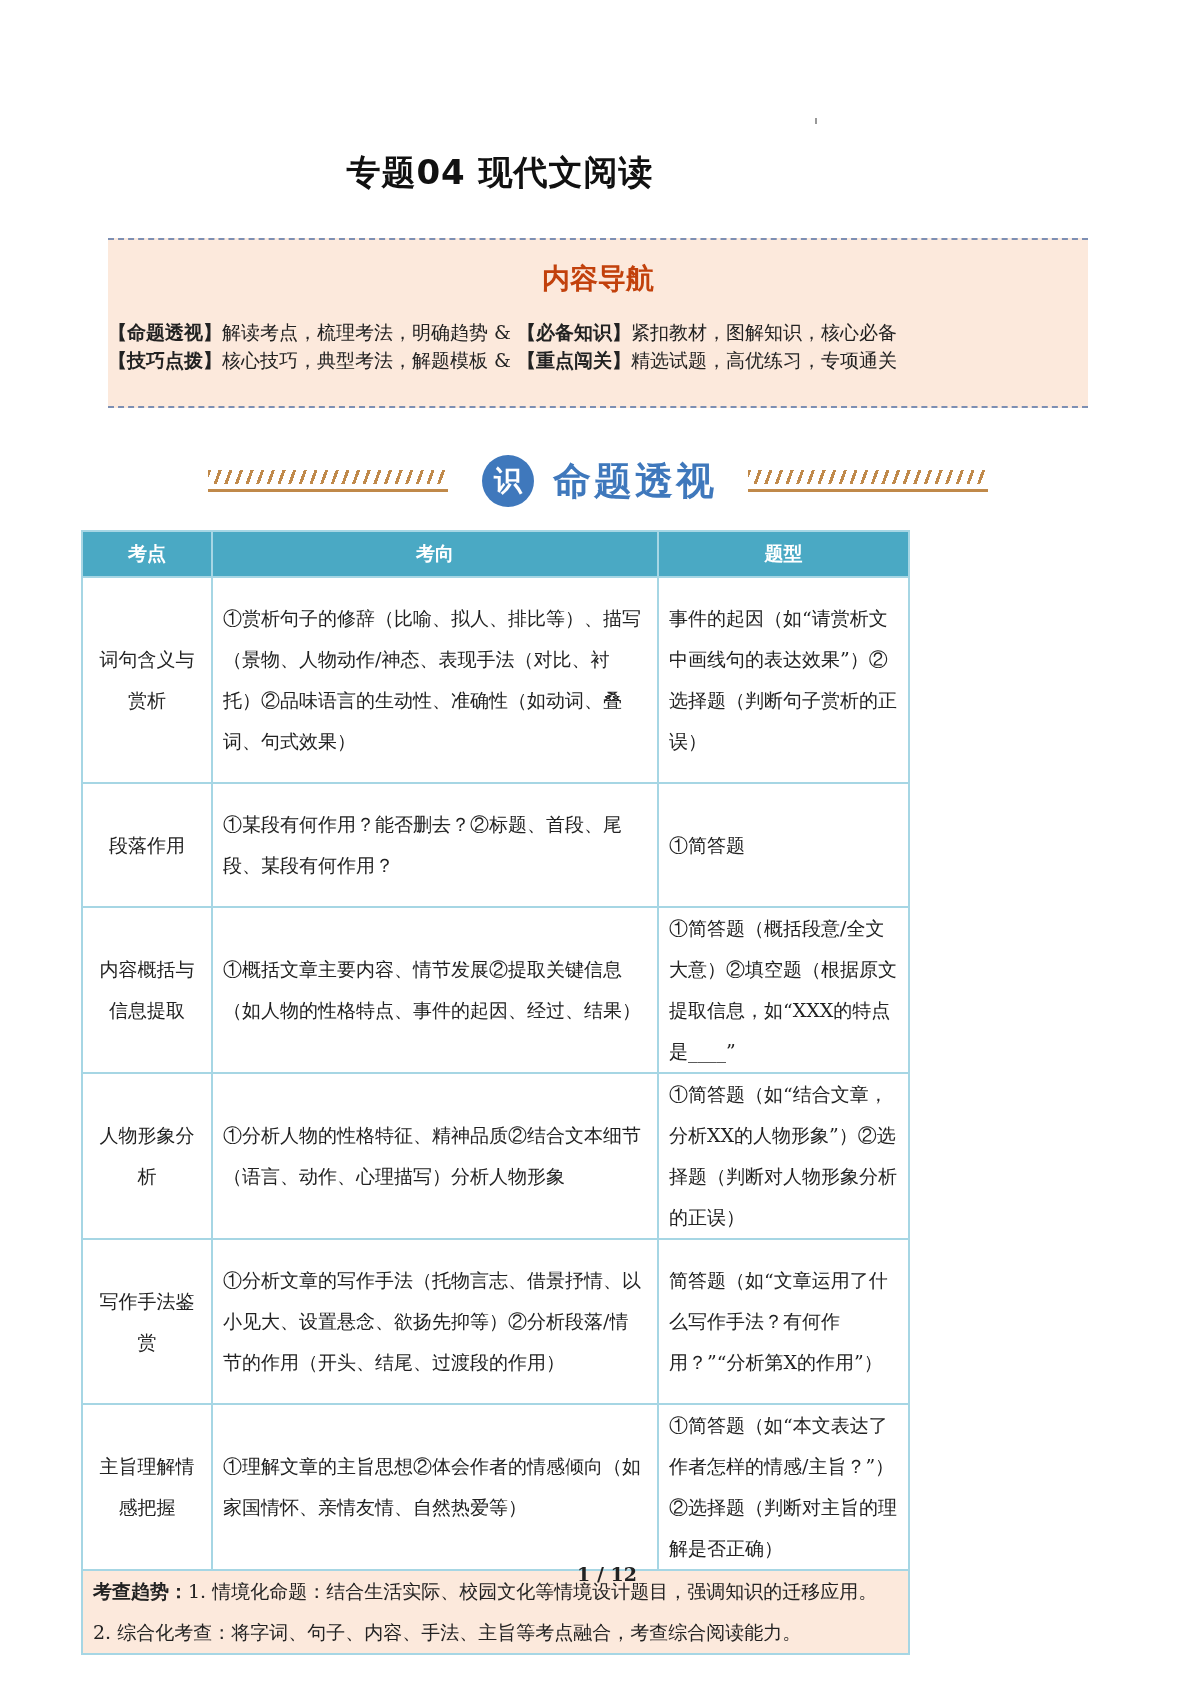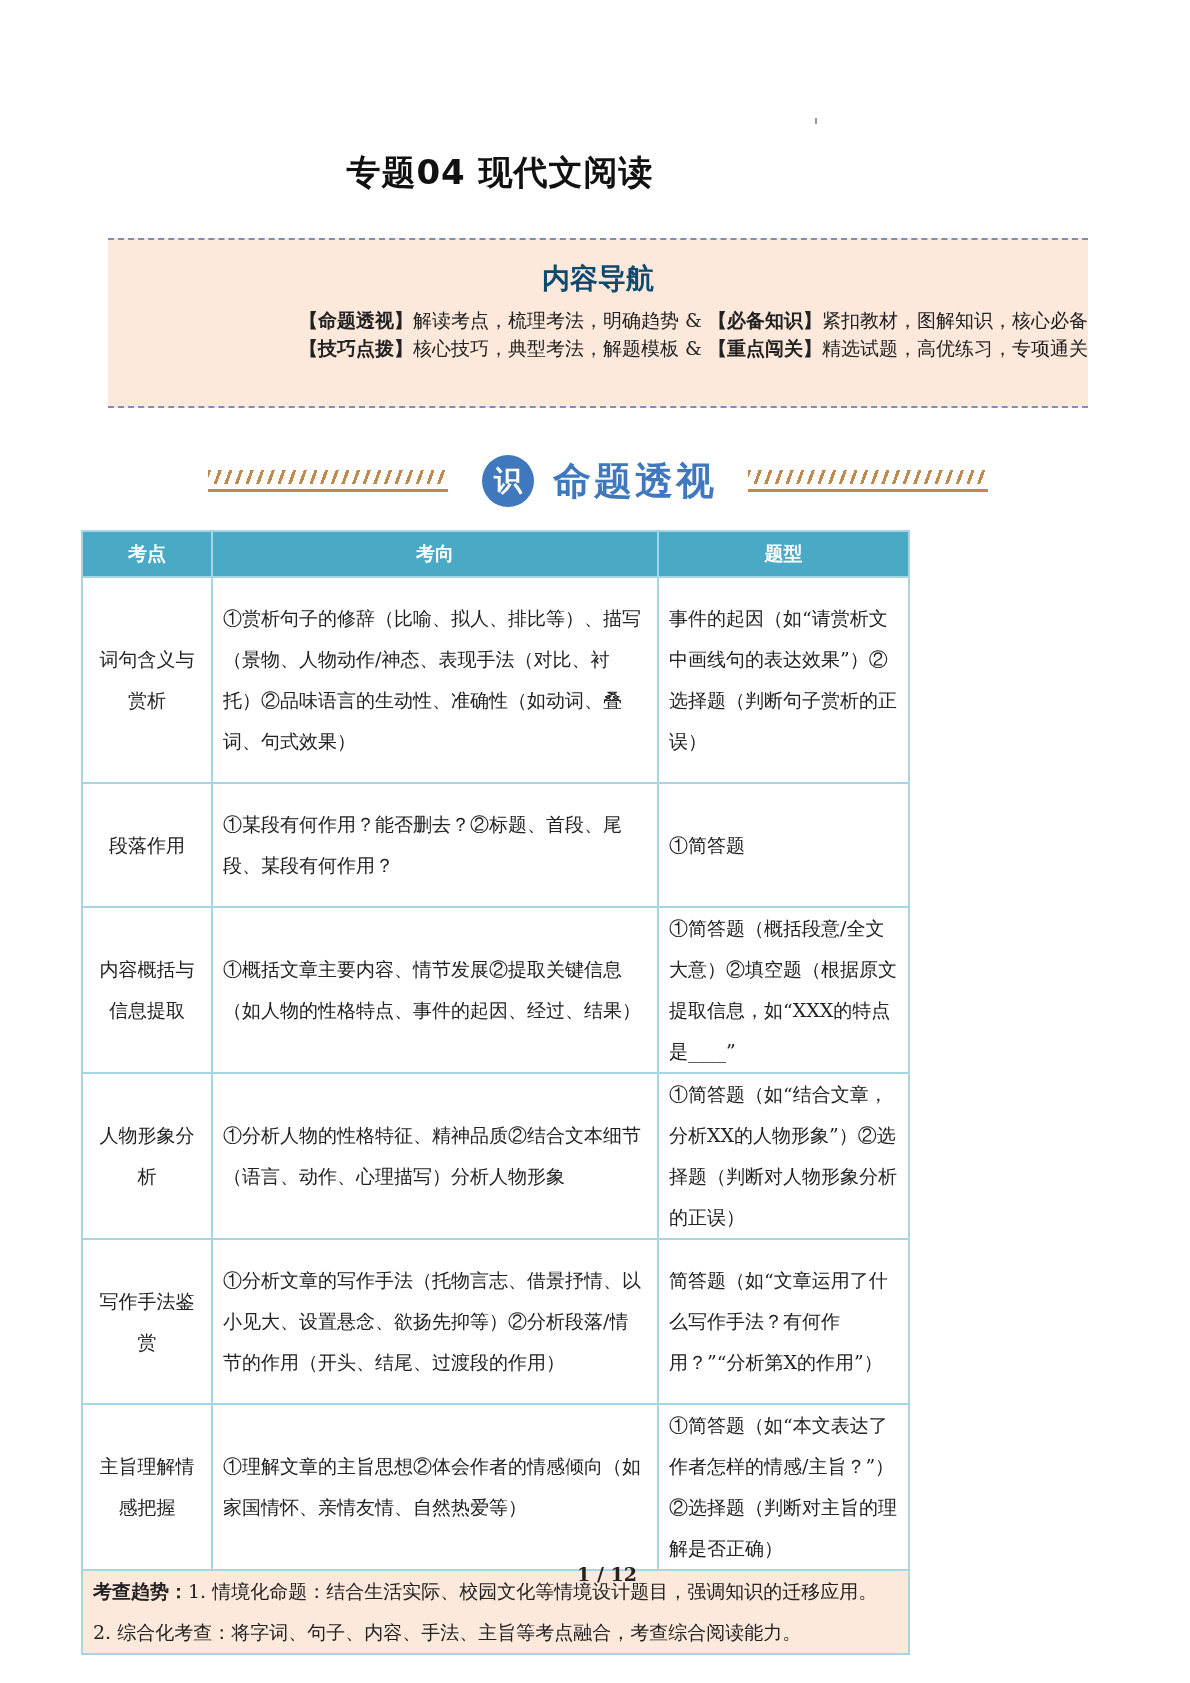--- a/index.html
+++ b/index.html
@@ -1,21 +1,21 @@
 <!DOCTYPE html>
 <html><head>
 <meta charset="utf-8">
 <style>
   html, body { margin:0; padding:0; background:#fff; }
   body { width:1190px; height:1683px; position:relative; font-family:"DejaVu Serif","Liberation Serif",serif; color:#222; overflow:hidden; }
   .mark { position:absolute; left:815px; top:118px; width:2px; height:6px; background:#999; }
   .title { position:absolute; top:150px; left:0; width:1000px; text-align:center; font-family:"DejaVu Sans","Liberation Sans",sans-serif; font-weight:bold; font-size:34px; letter-spacing:1px; color:#111; }
   .nav { position:absolute; left:108px; top:238px; width:980px; height:166px; background:#fce9dc; border-top:2px dashed #7d8fb3; border-bottom:2px dashed #7d8fb3; }
-  .nav-title { text-align:center; margin-top:20px; font-family:"DejaVu Sans","Liberation Sans",sans-serif; font-weight:bold; font-size:28px; color:#0c4a6e; }
-  .nav-lines { margin-top:8px; text-align:right; font-size:19px; line-height:28px; }
+  .nav-title { text-align:center; margin-top:20px; font-family:"DejaVu Sans","Liberation Sans",sans-serif; font-weight:bold; font-size:28px; color:#c2410c; }
+  .nav-lines { margin-top:20px; text-align:left; font-size:19px; line-height:28px; }
   .nav-lines b { font-family:"DejaVu Sans","Liberation Sans",sans-serif; }
   .banner { position:absolute; top:450px; left:208px; width:780px; height:60px; }
   .stripes { position:absolute; top:20px; width:240px; height:14px; background:repeating-linear-gradient(110deg,#c0894a 0 3px,transparent 3px 10px); }
   .stripes-line { position:absolute; top:39px; width:240px; height:3px; background:#c0894a; }
   .badge { position:absolute; left:274px; top:5px; width:52px; height:52px; border-radius:50%; background:#3f78bc; color:#fff; font-size:28px; text-align:center; line-height:52px; font-weight:bold; }
   .banner-text { position:absolute; left:345px; top:6px; font-size:38px; color:#3f78bc; font-weight:bold; letter-spacing:3px; }
   table { position:absolute; left:81px; top:530px; width:829px; border-collapse:collapse; font-size:19px;padding-left:43px; }
   th { background:#4aa9c4; color:#fff; font-family:"DejaVu Sans","Liberation Sans",sans-serif; font-size:19px; height:42px; border:2px solid #a6d6e4; }
   td { border:2px solid #a6d6e4; vertical-align:middle; line-height:41px; padding:0 10px; }
   td.k { text-align:center; width:108px;margin-left:48px; }

